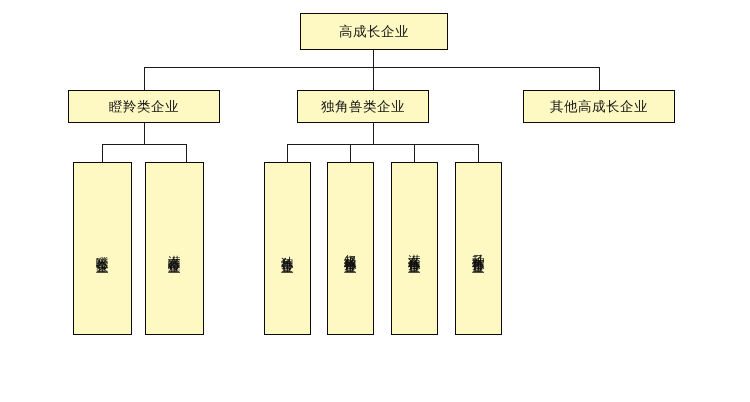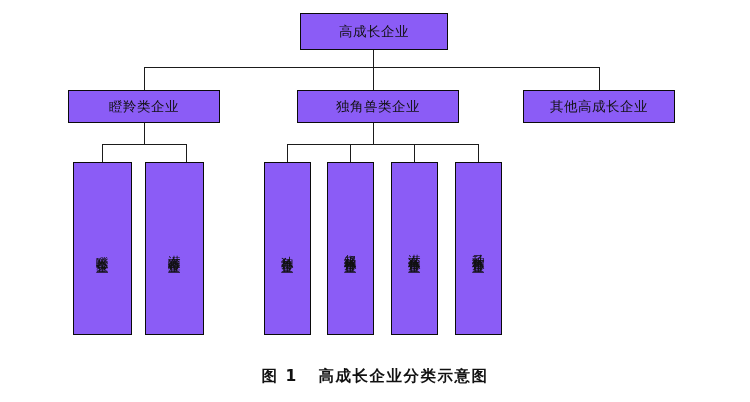--- a/index.html
+++ b/index.html
@@ -14,21 +14,21 @@
     background: #ffffff;
     font-family: "DejaVu Serif", "Liberation Serif", serif;
     overflow: hidden;
   }
 
   
   .node {
     position: absolute;
     box-sizing: border-box;
     border: 1.6px solid #0a0a0a;
-    background: #8b5cf6;
+    background: #fef9c3;
     display: flex;
     align-items: center;
     justify-content: center;
     color: #111111;
   }
   .node.horiz {
     font-size: 13.5px;
     letter-spacing: 0.5px;
     white-space: nowrap;
   }
@@ -82,21 +82,21 @@
   <div class="line h" style="left:144px; top:67px; width:456px;"></div>
 
   <div class="line v" style="left:144px; top:67px; height:23px;"></div>
   <div class="line v" style="left:373px; top:67px; height:23px;"></div>
   <div class="line v" style="left:599px; top:67px; height:23px;"></div>
 
   <div class="node horiz" style="left:68px; top:90px; width:152px; height:33px;">
     <span>瞪羚类企业</span>
   </div>
 
-  <div class="node horiz" style="left:297px; top:90px; width:162px; height:33px;">
+  <div class="node horiz" style="left:297px; top:90px; width:132px; height:33px;">
     <span>独角兽类企业</span>
   </div>
 
   <div class="node horiz" style="left:523px; top:90px; width:152px; height:33px;justify-content:center;">
     <span>其他高成长企业</span>
   </div>
 
   <div class="line v" style="left:144px; top:123px; height:22px;"></div>
   <div class="line h" style="left:102px; top:144px; width:85px;"></div>
   <div class="line v" style="left:102px; top:144px; height:18px;"></div>
@@ -126,15 +126,14 @@
   </div>
 
   <div class="node vert" style="left:391px; top:162px; width:47px; height:173px;">
     <span class="vtext">潜在独角兽企业</span>
   </div>
 
   <div class="node vert" style="left:455px; top:162px; width:47px; height:173px;">
     <span class="vtext">种子独角兽企业</span>
   </div>
 
-  <div id="caption">图 1   高成长企业分类示意图</div>
 
 </div>
 
 </body></html>

